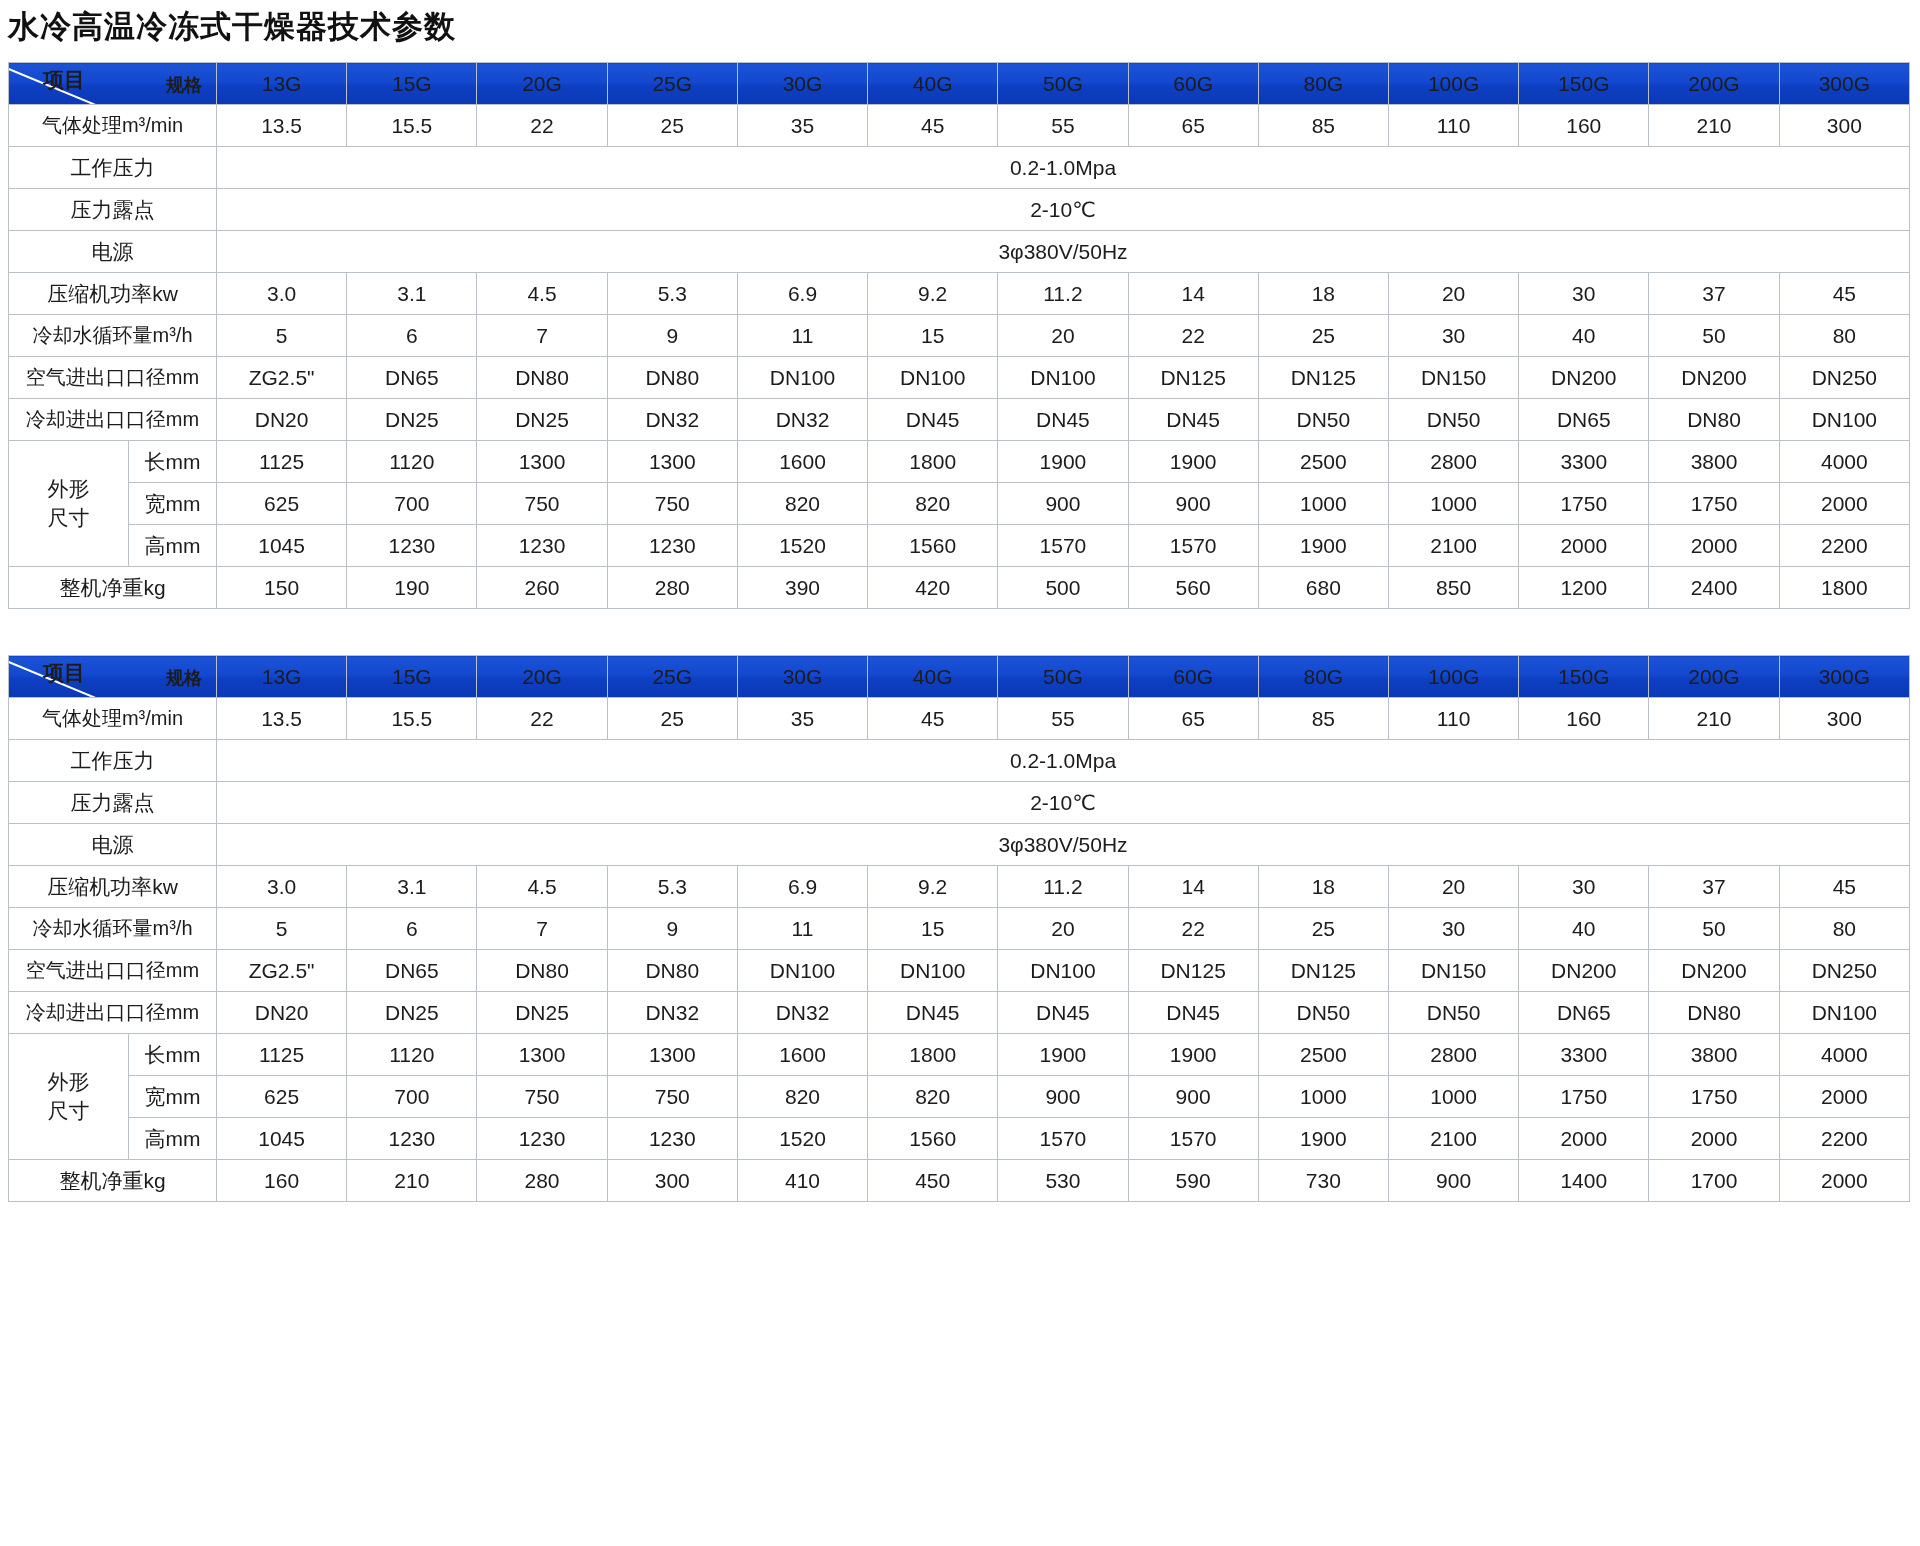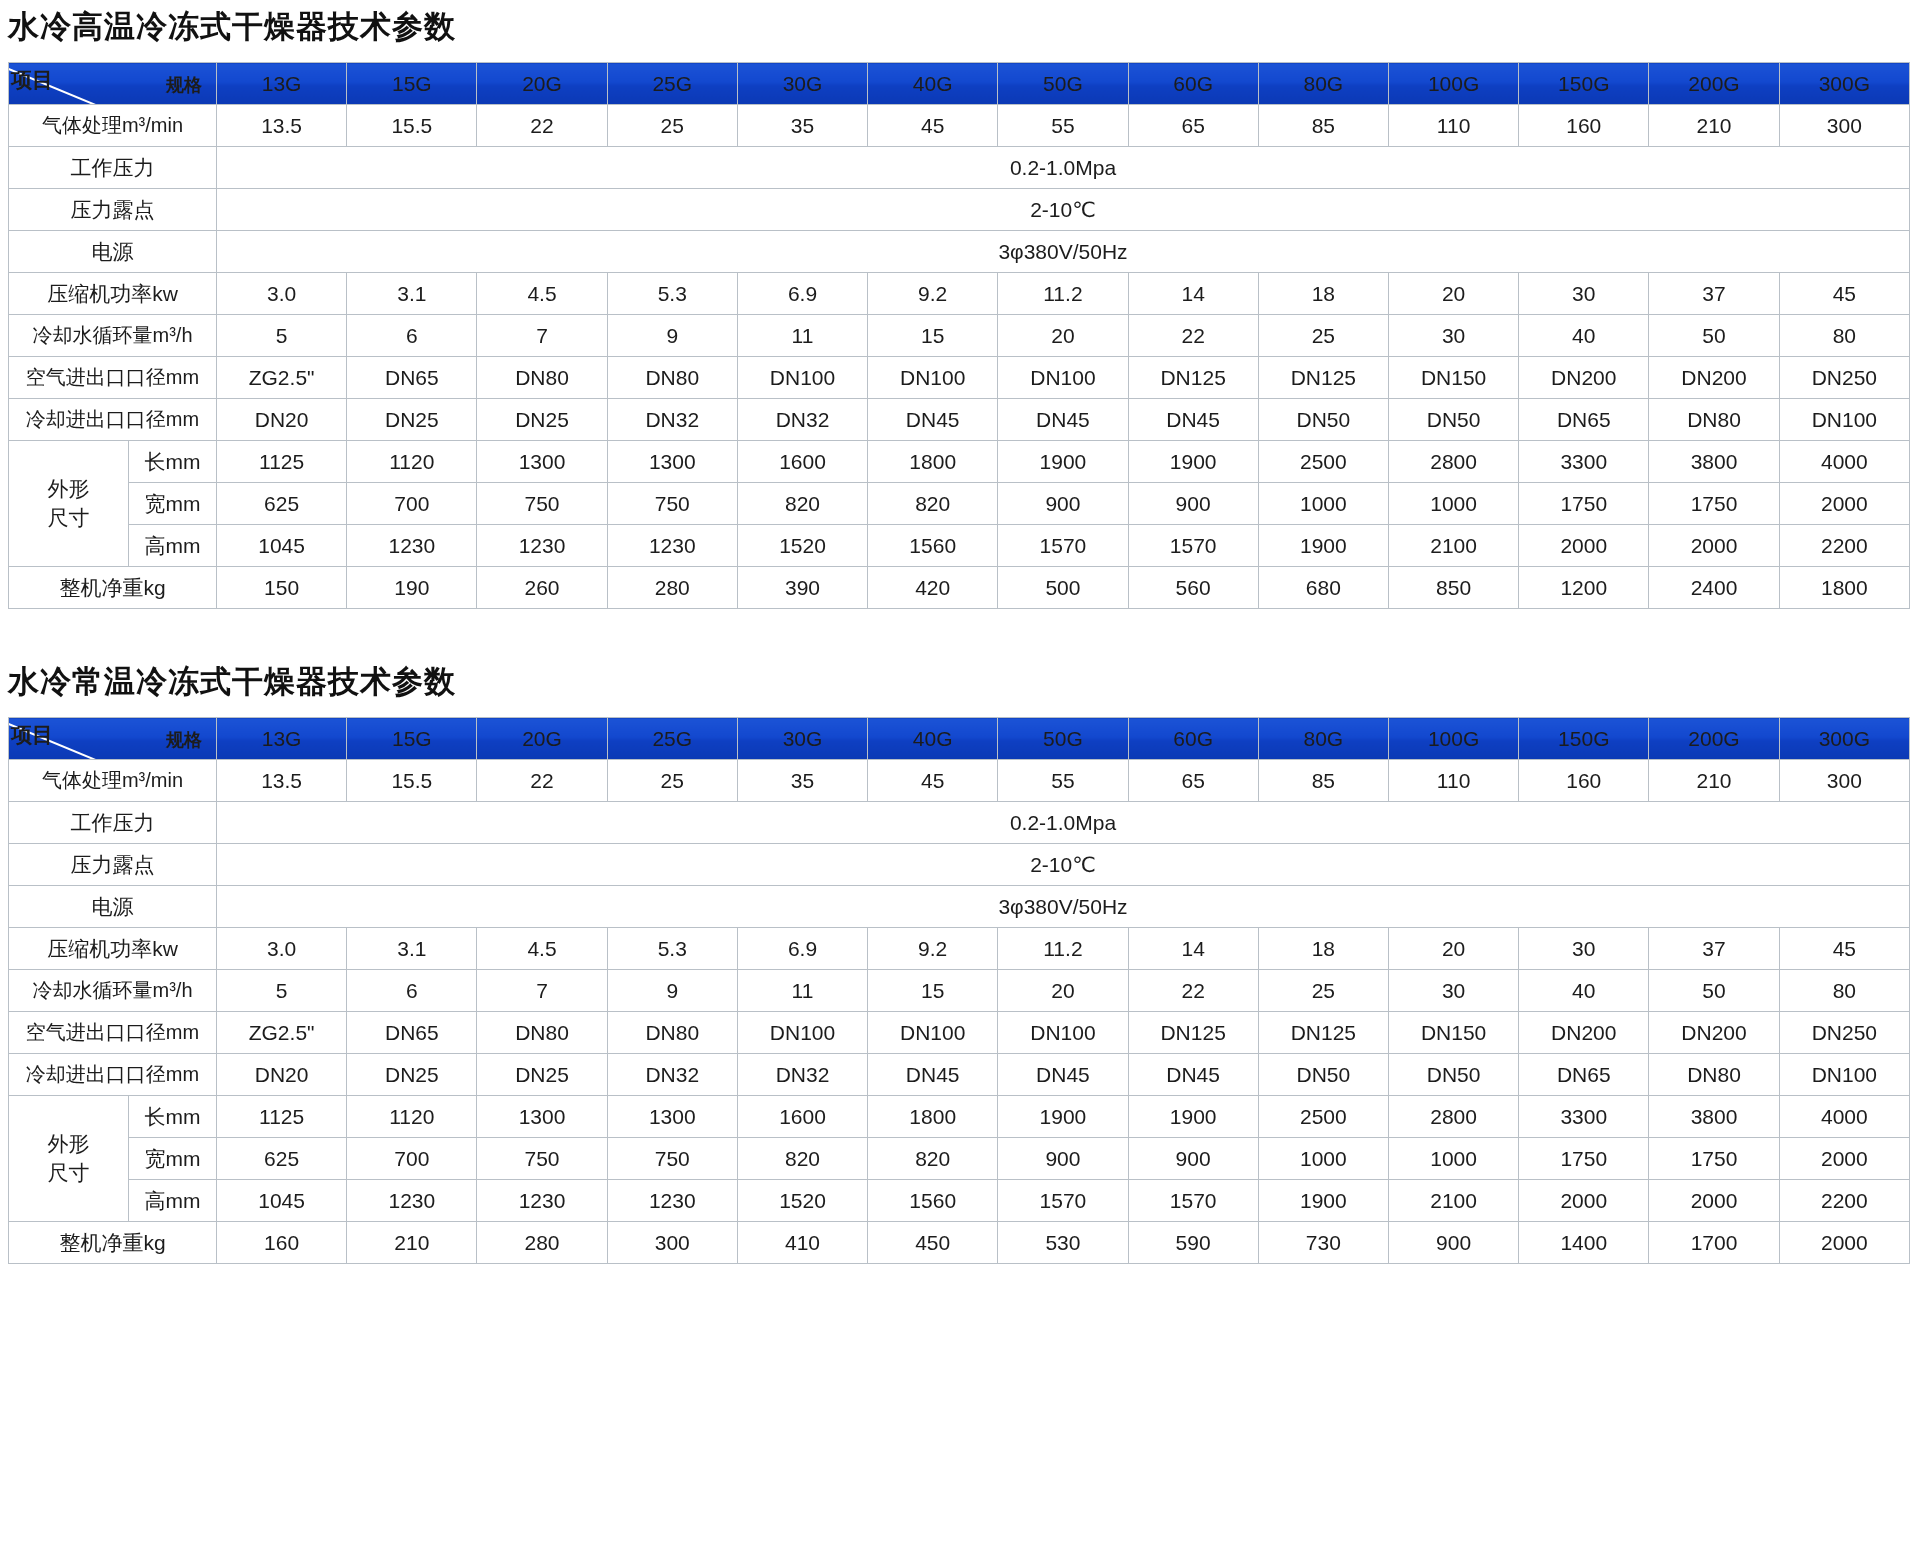--- a/index.html
+++ b/index.html
@@ -81,21 +81,21 @@
   }
   th.corner .lbl-spec {
     position: absolute;
     right: 14px;
     top: 10px;
     font-size: 18px;
     font-weight: bold;
   }
   th.corner .lbl-item {
     position: absolute;
-    left: 2px;
+    left: 34px;
     bottom: 10px;
     font-size: 21px;
     font-weight: bold;
     margin-top: 23px;
   }
   td.rowlabel {
     text-align: center;
     font-size: 21px;
     color: #1c1c1c;
     padding: 0 4px;
@@ -317,21 +317,20 @@
           <td>2400</td>
           <td>1800</td>
         </tr>
       </tbody>
     </table>
   </div>
 
   <div class="spacer"></div>
 
   <div class="section">
-    <div class="section-title">水冷常温冷冻式干燥器技术参数</div>
     <table class="spec">
       <colgroup>
         <col style="width:120px">
           <col style="width:88px">
         <col span="13" style="width:auto">
       </colgroup>
       <thead>
         <tr>
           <th class="corner" colspan="2">
             <span class="diag"></span>

